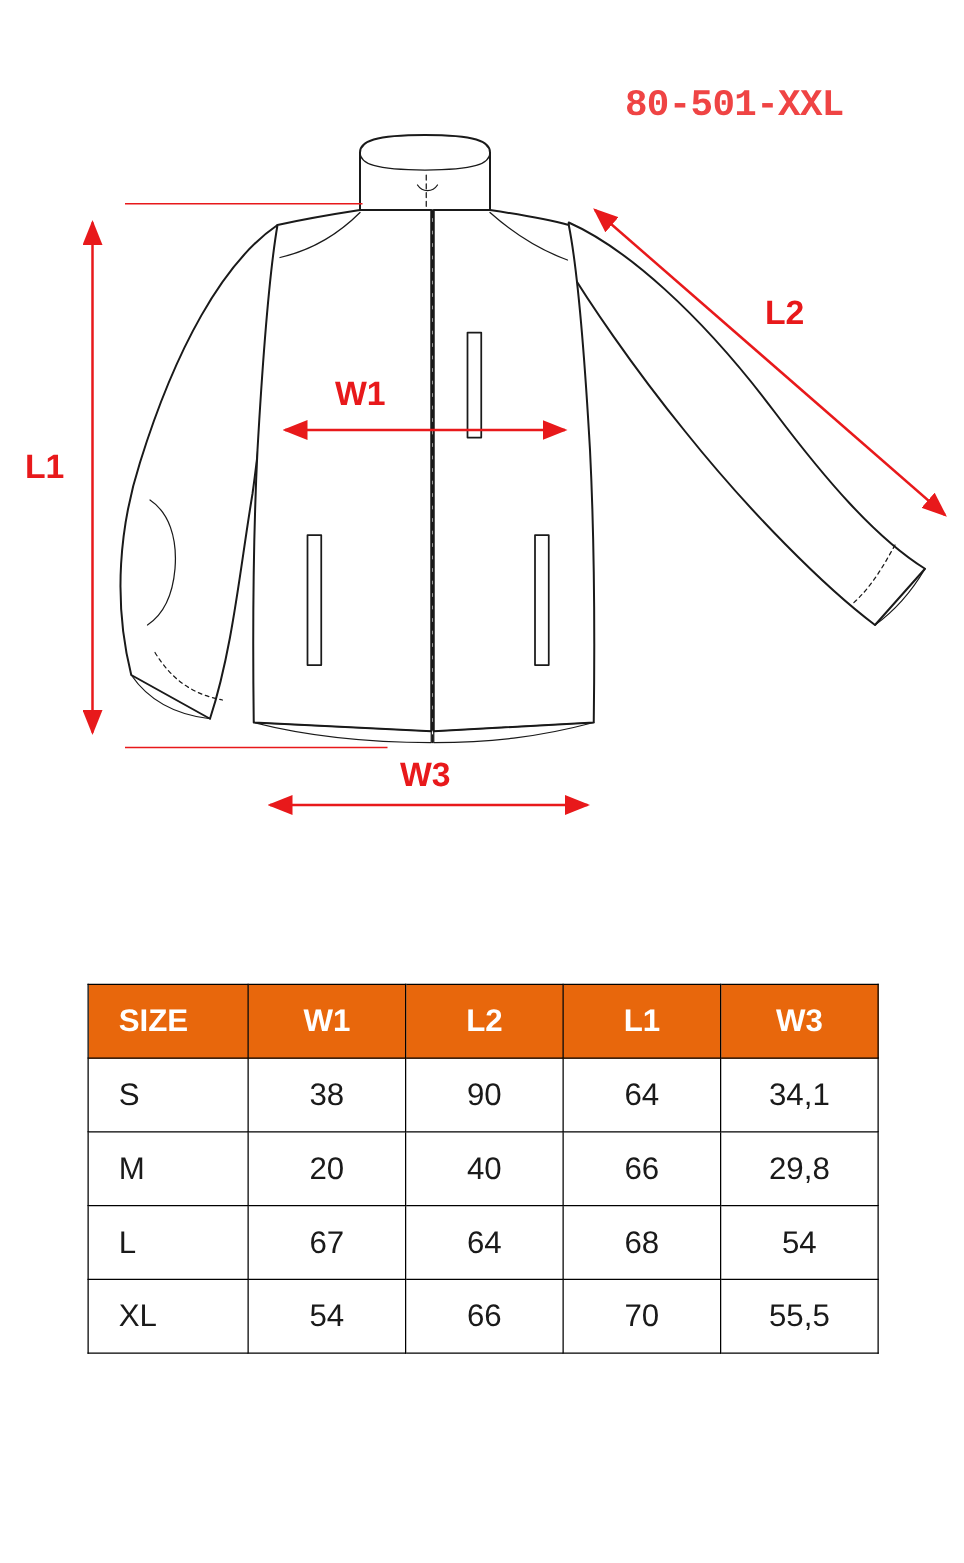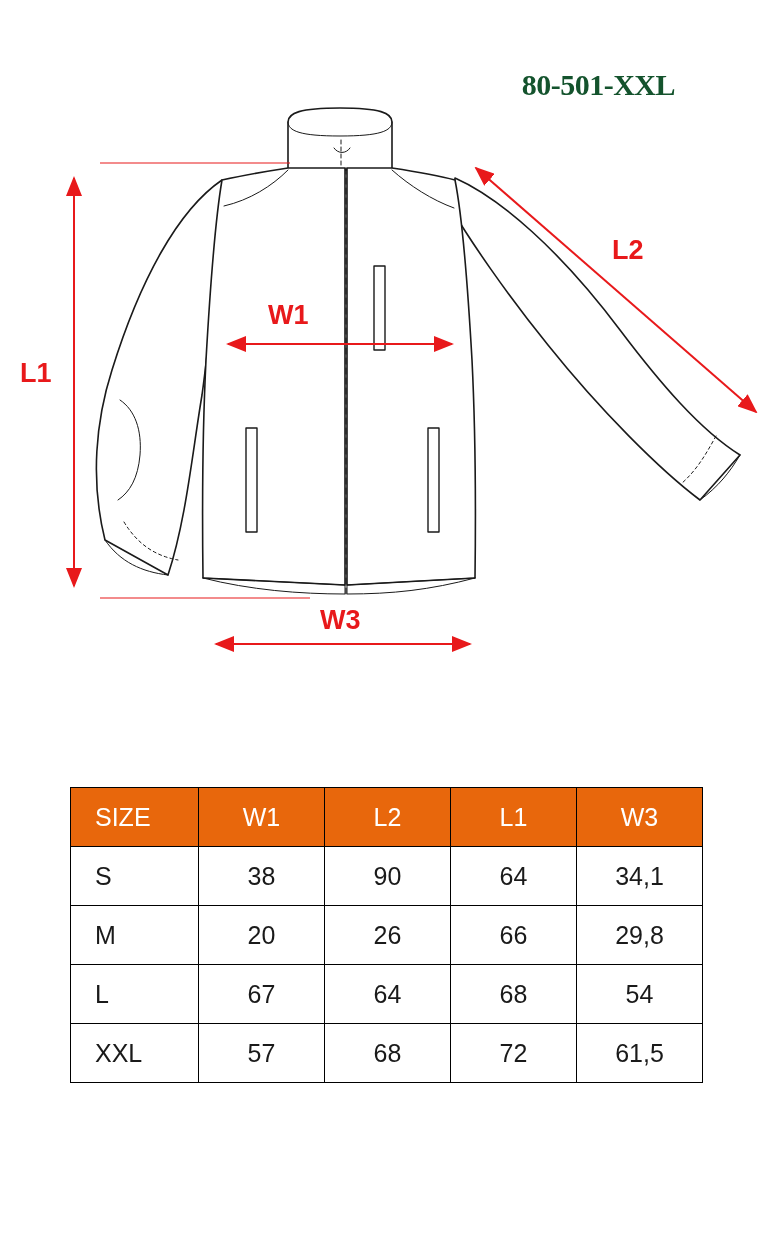--- a/index.html
+++ b/index.html
@@ -19,23 +19,23 @@
     width: 771px;
     height: 1250px;
     background: #ffffff;
   }
   #product-code {
     position: absolute;
     top: 68px;
     right: 96px;
     font-size: 30px;
     font-weight: bold;
-    color: #14532d;
+    color: #ef4444;
     letter-spacing: -0.5px;
-    font-family: Liberation Serif, serif;
+    font-family: Liberation Mono, monospace;
   }
   #drawing {
     position: absolute;
     top: 0;
     left: 0;
     width: 771px;
     height: 740px;
   }
   .dim-label {
     position: absolute;
@@ -68,21 +68,21 @@
     font-size: 25px;
     color: #1a1a1a;
     font-family: "Liberation Sans", sans-serif;
     font-weight: normal;
     text-align: center;
     padding: 0;
   }
   table.size-table thead th {
     background: #e8670c;
     color: #ffffff;
-    font-weight: normal;
+    font-weight: bold;
     font-size: 25px;
   }
   table.size-table thead th.first-col,
   table.size-table td.first-col {
     text-align: left;
     padding-left: 24px;
   }
   col.c1 { width: 128px; }
   col.c2 { width: 126px; }
   col.c3 { width: 126px; }
@@ -189,35 +189,35 @@
         <tr>
           <td class="first-col">S</td>
           <td>38</td>
           <td>90</td>
           <td>64</td>
           <td>34,1</td>
         </tr>
         <tr>
           <td class="first-col">M</td>
           <td>20</td>
-          <td>26</td>
+          <td>40</td>
           <td>66</td>
           <td>29,8</td>
         </tr>
         <tr>
           <td class="first-col">L</td>
           <td>67</td>
           <td>64</td>
           <td>68</td>
           <td>54</td>
         </tr>
         <tr>
-          <td class="first-col">XXL</td>
-          <td>57</td>
-          <td>68</td>
-          <td>72</td>
-          <td>61,5</td>
+          <td class="first-col">XL</td>
+          <td>54</td>
+          <td>66</td>
+          <td>70</td>
+          <td>55,5</td>
         </tr>
       </tbody>
     </table>
   </div>
 
 </div>
 
 </body></html>

